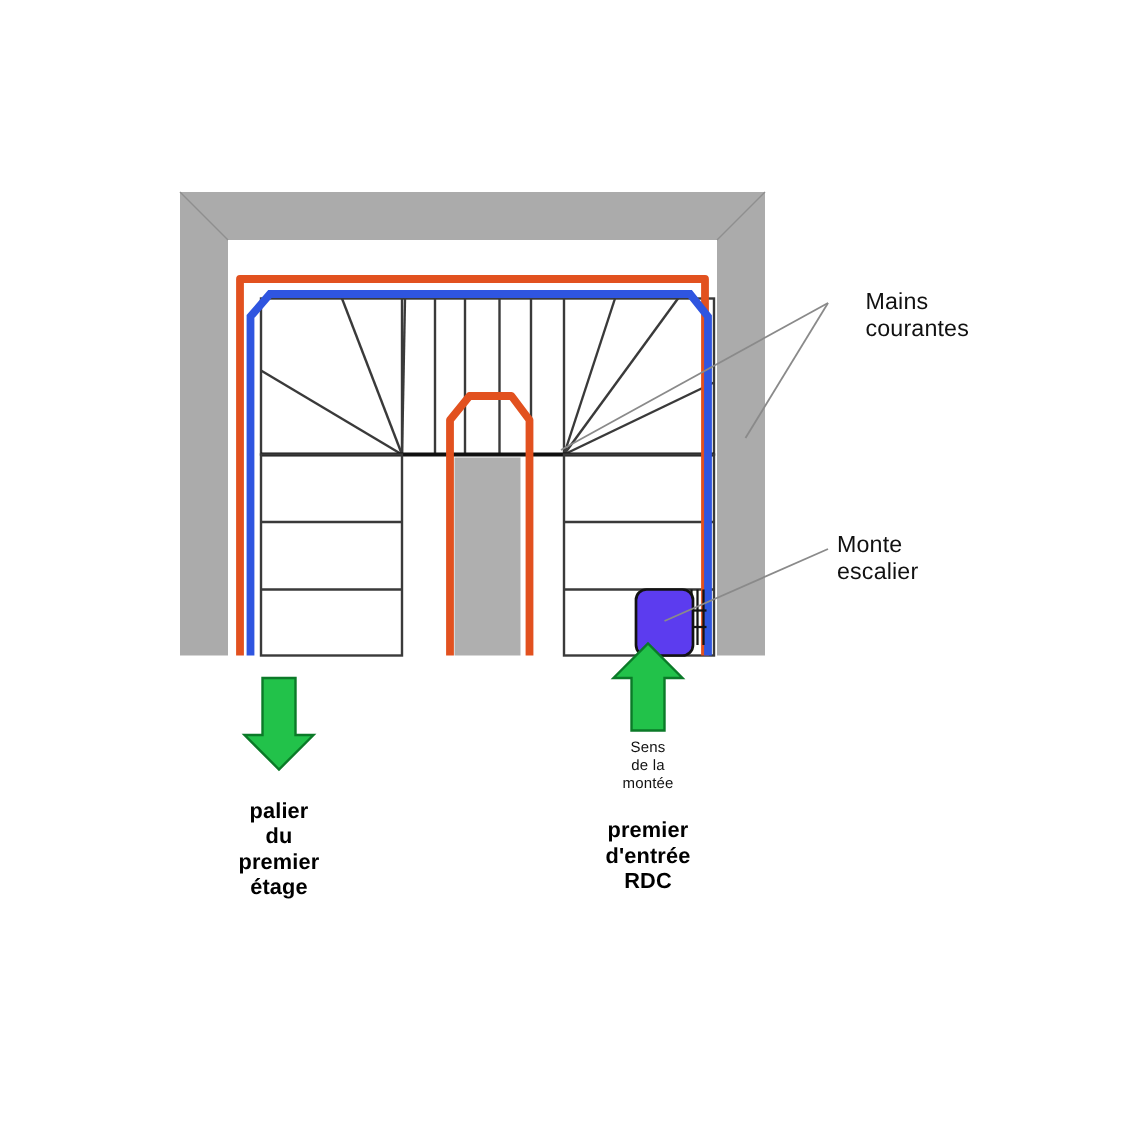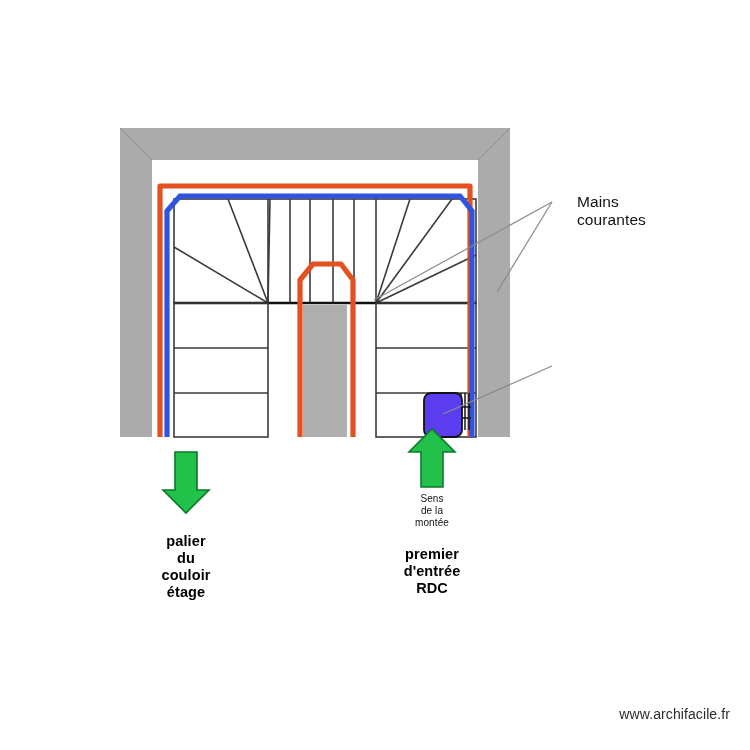--- a/index.html
+++ b/index.html
@@ -147,29 +147,30 @@
     </g>
 
     <path d="M 175 452 L 197 452 L 197 490 L 209 490 L 186 513 L 163 490 L 175 490 Z" fill="#22C24A" stroke="#0B7A28" stroke-width="1.6" stroke-linejoin="miter"></path>
 
     <path d="M 421 487 L 421 452 L 409 452 L 432 429 L 455 452 L 443 452 L 443 487 Z" fill="#22C24A" stroke="#0B7A28" stroke-width="1.6" stroke-linejoin="miter"></path>
   </svg>
 
   <div class="lbl lbl-annot" id="label-mains-courantes">Mains
 courantes</div>
 
+  <div class="lbl lbl-annot" id="label-monte-escalier">Monte
+escalier</div>
 
   <div class="lbl lbl-dir" id="label-sens-montee">Sens
 de la
 montée</div>
 
   <div class="lbl lbl-room" id="label-couloir-rdc">premier
 d'entrée
 RDC</div>
 
   <div class="lbl lbl-room" id="label-palier-etage">palier
 du
-couloir
+premier
 étage</div>
 
-  <div class="lbl lbl-footer" id="label-footer">www.archifacile.fr</div>
 
 </div>
 
 </body></html>

